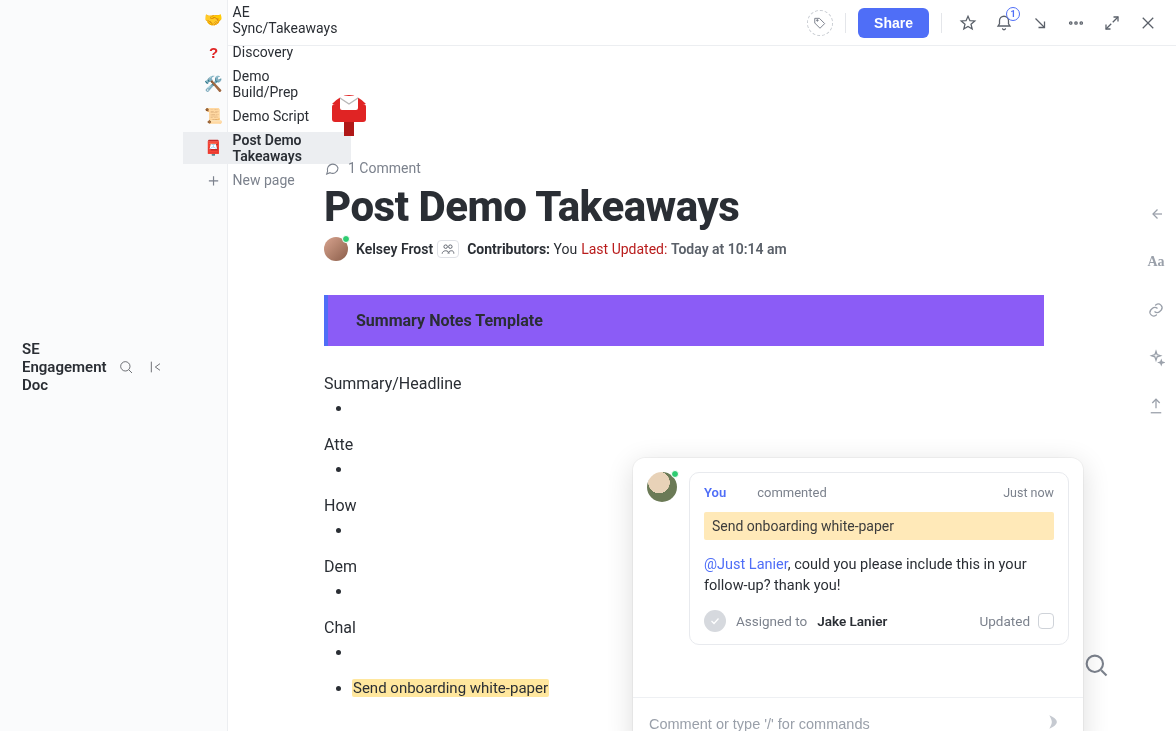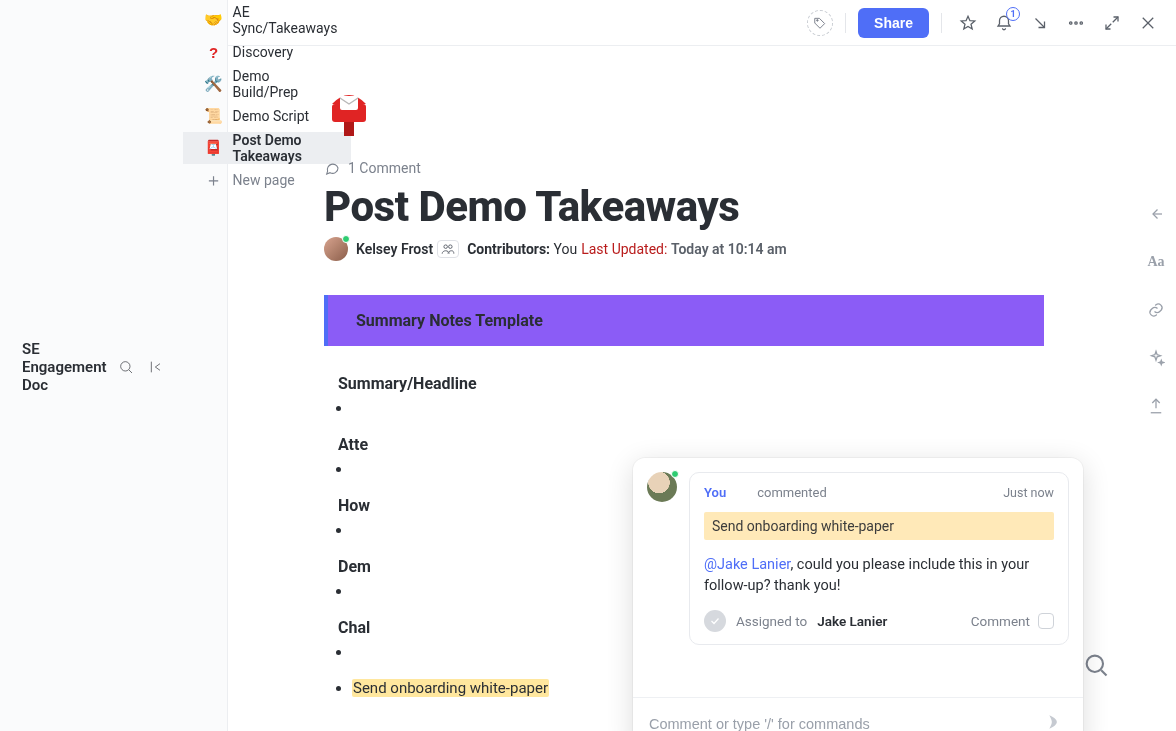--- a/index.html
+++ b/index.html
@@ -42,21 +42,21 @@
   .contrib { display:flex; align-items:center; gap:8px; }
   .contrib-icon { width:22px; height:18px; border:1px solid #dfe1e6; border-radius:4px; display:flex; align-items:center; justify-content:center; }
   .contrib-icon svg { width:14px; height:12px; }
   .muted { color:#b91c1c; }
   .updated-val { font-weight:600; color:#5a6069; }
   
   .callout { margin-top:34px; background:#8b5cf6; border-left:4px solid #4f6ef7; border-radius:0; padding:16px 28px; font-size:16px; font-weight:700; color:#2a2e34; }
   
   .sections { margin-top:28px; }
   .sec { margin-bottom:18px; }
-  .sec-h { font-weight:700; font-size:16px; margin-bottom:6px;margin-left:14px; }
+  .sec-h { font-weight:400; font-size:16px; margin-bottom:6px; }
   .sec ul { list-style:disc; padding-left:28px; }
   .sec ul li { min-height:18px; font-size:15px; }
   .hl { background:#ffe79e; border-radius:2px; padding:0 1px; }
   
   .rail { position:absolute; top:56px; right:0; width:40px; display:flex; flex-direction:column; align-items:center; gap:24px; padding-top:100px; color:#9aa0aa; }
   .rail .ritem { width:24px; height:24px; display:flex; align-items:center; justify-content:center; cursor:pointer; }
   .rail svg { width:18px; height:18px; stroke:currentColor; fill:none; stroke-width:1.7; }
   .rail .aa { font-size:14px; font-weight:700; font-family:Georgia, serif; }
   
   .float-search { position:absolute; bottom:52px; right:66px; width:28px; height:28px; display:flex; align-items:center; justify-content:center; color:#7c828d; }
@@ -318,32 +318,32 @@
               <span class="presence"></span>
             </div>
           <div class="pv-card">
             <div class="pv-head">
               <span class="pv-you">You</span>
               <span class="pv-action">commented</span>
               <span class="pv-time">Just now</span>
             </div>
             <div class="pv-quote">Send onboarding white-paper</div>
             <div class="pv-msg">
-              <span class="mention">@Jake Lanier</span><span>, could you please include this in your follow-up? thank you!</span>
+              <span class="mention">@Just Lanier</span><span>, could you please include this in your follow-up? thank you!</span>
             </div>
             <div class="pv-foot">
               <span class="check">
                   <svg viewBox="0 0 24 24">
                     <polyline points="5 12 10 17 19 7"></polyline>
                   </svg>
                 </span>
               <span>Assigned to</span>
               <span class="assignee">Jake Lanier</span>
               <span class="resolve">
-                <span>Comment</span>
+                <span>Updated</span>
                 <span class="chk"></span>
               </span>
             </div>
           </div>
         </div>
         <div class="pv-input-row">
           <input class="pv-input" placeholder="Comment or type '/' for commands" style="">
           <span class="send">
             <svg viewBox="0 0 24 24">
                 <path d="M4 4c5 2 9 5 9 8s-4 6-9 8c2-4 3-6 3-8s-1-4-3-8z"></path>

